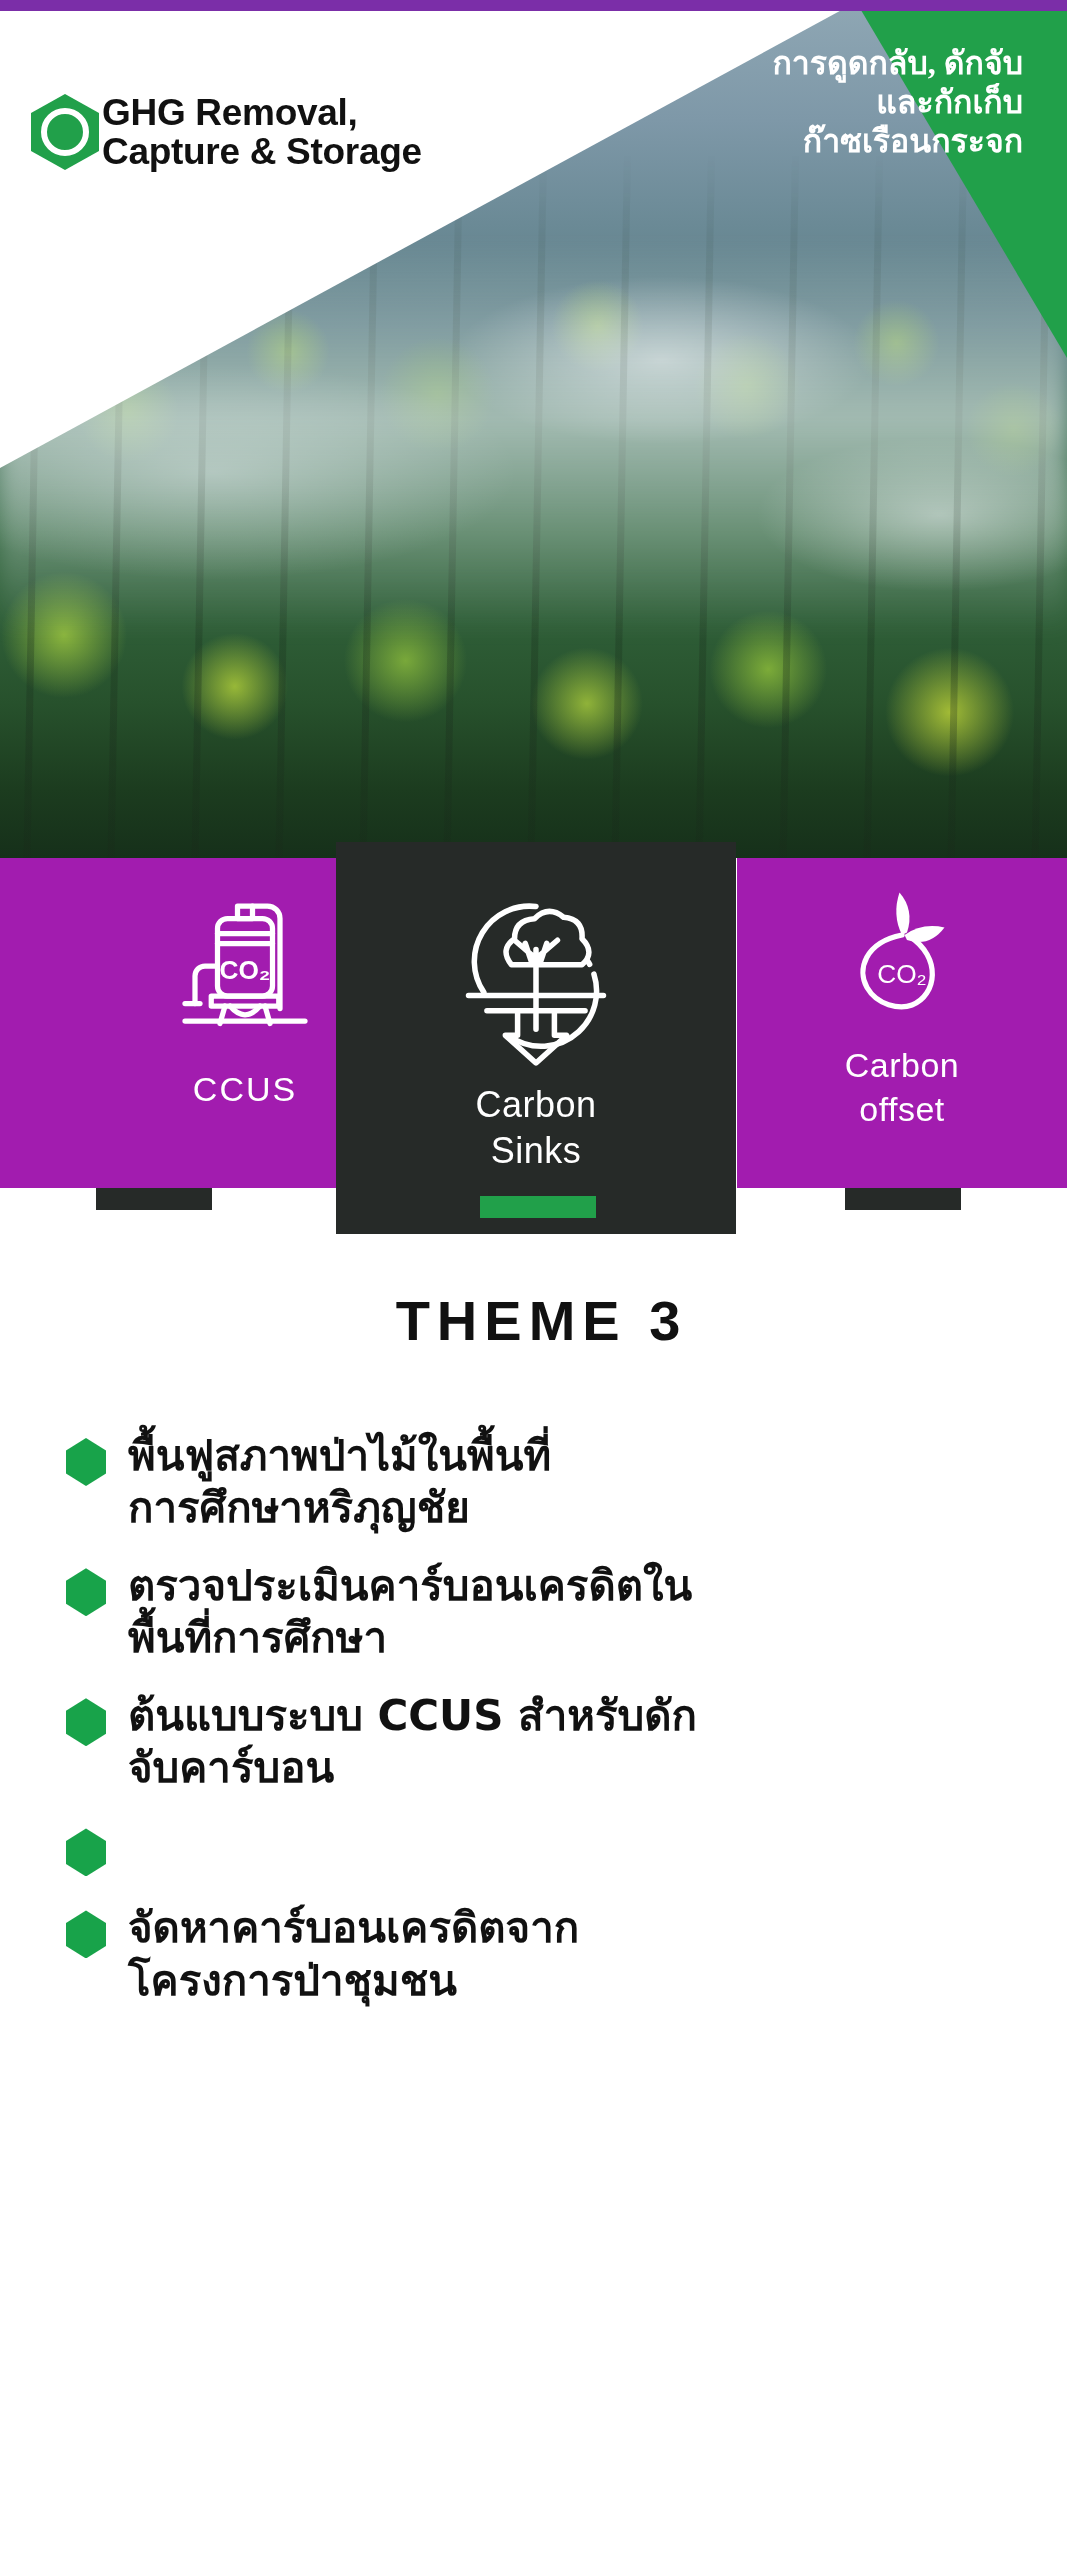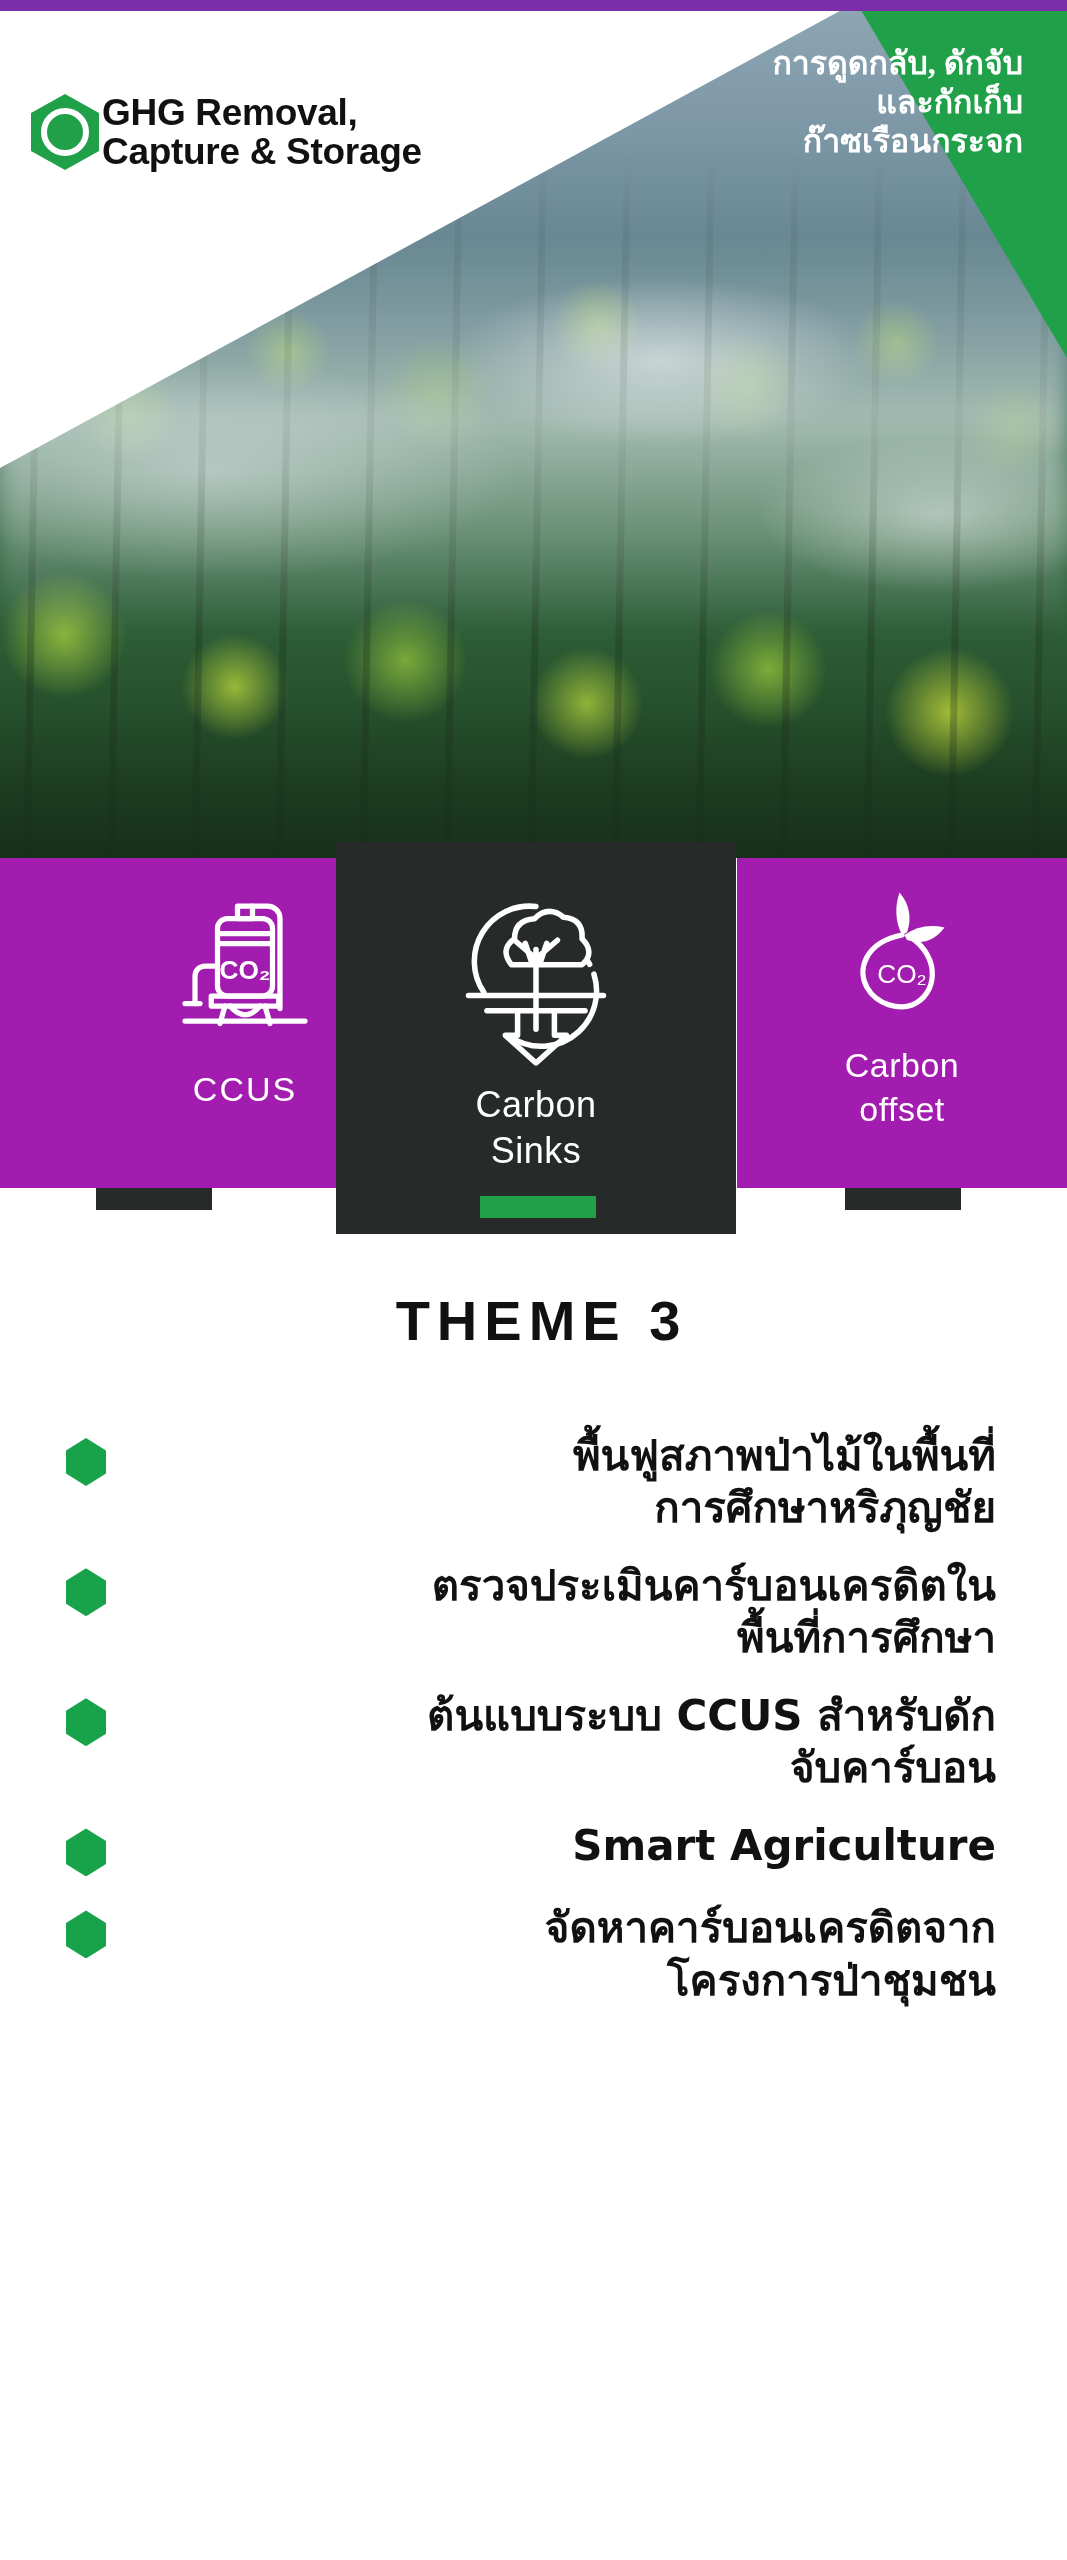--- a/index.html
+++ b/index.html
@@ -131,21 +131,21 @@
   .bullets{position:absolute;left:66px;top:1430px;width:930px;}
   .bullet-row{display:flex;align-items:flex-start;margin-bottom:26px;}
   .bullet-mark{
     width:40px;height:48px;flex:0 0 auto;margin-right:22px;margin-top:8px;
     background:#18A34A;
     clip-path:polygon(50% 0,100% 26%,100% 74%,50% 100%,0 74%,0 26%);
   }
   .bullet-text{
     font-size:42px;line-height:1.24;font-weight:700;color:#111111;
     font-family:"DejaVu Sans","Liberation Sans",sans-serif;
-    white-space:pre-line;flex:1 1 auto;text-align:right;
+    white-space:pre-line;flex:1 1 auto;
   }
 </style>
 </head>
 <body>
 
 <div class="hero">
   <div class="photo"></div>
   <div class="photo-trunks"></div>
   <div class="photo-mist"></div>
   <div class="mask-white"></div>
@@ -234,20 +234,19 @@
     <span class="bullet-text">ตรวจประเมินคาร์บอนเครดิตใน
 พื้นที่การศึกษา</span>
   </div>
   <div class="bullet-row">
     <span class="bullet-mark"></span>
     <span class="bullet-text">ต้นแบบระบบ CCUS สำหรับดัก
 จับคาร์บอน</span>
   </div>
   <div class="bullet-row">
     <span class="bullet-mark"></span>
-    <span class="bullet-text">Smart Agriculture</span>
   </div>
   <div class="bullet-row">
     <span class="bullet-mark"></span>
     <span class="bullet-text">จัดหาคาร์บอนเครดิตจาก
 โครงการป่าชุมชน</span>
   </div>
 </div>
 
 </body></html>

